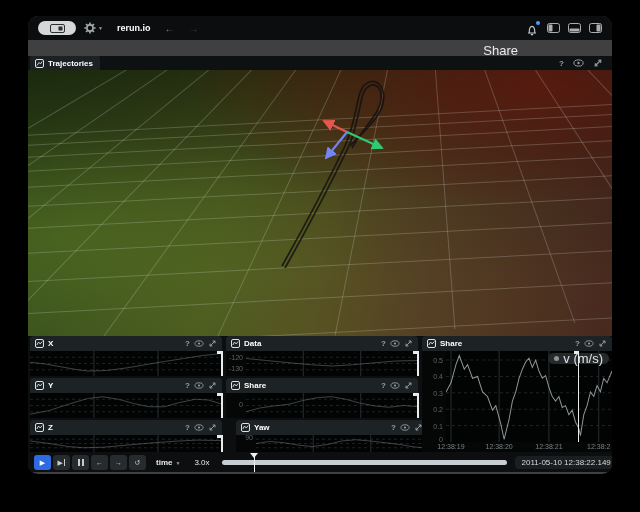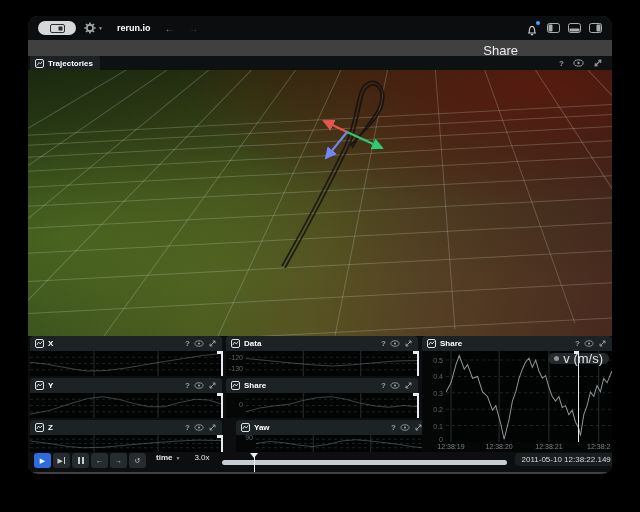--- a/index.html
+++ b/index.html
@@ -61,21 +61,21 @@
   .xticks{position:absolute;left:0;right:0;bottom:0;height:10px;}
   .xtick{position:absolute;top:1px;transform:translateX(-50%);font-size:7px;color:#7b8184;white-space:nowrap;}
   .cursor{position:absolute;top:0;bottom:0;width:1.5px;background:#e9ecee;}
   .cursor .flag{position:absolute;left:-4px;top:0;width:4px;height:3px;background:#e9ecee;}
   .legend{position:absolute;top:2px;right:3px;background:#26292b;border-radius:7px;height:11px;
           display:flex;align-items:center;gap:4px;padding:0 6px;cursor:pointer;}
   .legend-dot{width:5px;height:5px;border-radius:50%;background:#8e9496;}
   .legend span.lbl{font-size:13px;color:#e2e5e6;}
   
   .timeline{position:absolute;left:0;top:437px;width:100%;height:19px;background:#0c0e0f;
-            display:flex;align-items:flex-start;padding-left:6px;}
+            display:flex;align-items:center;padding-left:6px;}
   .tl-btn{width:17px;height:15px;background:#262b2d;border-radius:3px;margin-right:2px;
           display:flex;align-items:center;justify-content:center;color:#c7ccce;font-size:7px;
           cursor:pointer;flex:none;}
   .tl-btn.play{background:#2f6be0;color:#fff;}
   .pause-bars{display:flex;gap:2px;}
   .pause-bars i{display:block;width:2px;height:7px;background:#c7ccce;}
   .skip-bar{display:block;width:1.5px;height:7px;background:#c7ccce;margin-left:1px;}
   .tl-time{font-size:8px;font-weight:bold;color:#e8eaeb;margin-left:8px;display:flex;
            align-items:center;gap:3px;cursor:pointer;flex:none;}
   .tl-speed{font-size:8px;color:#e8eaeb;margin-left:14px;cursor:pointer;flex:none;}

